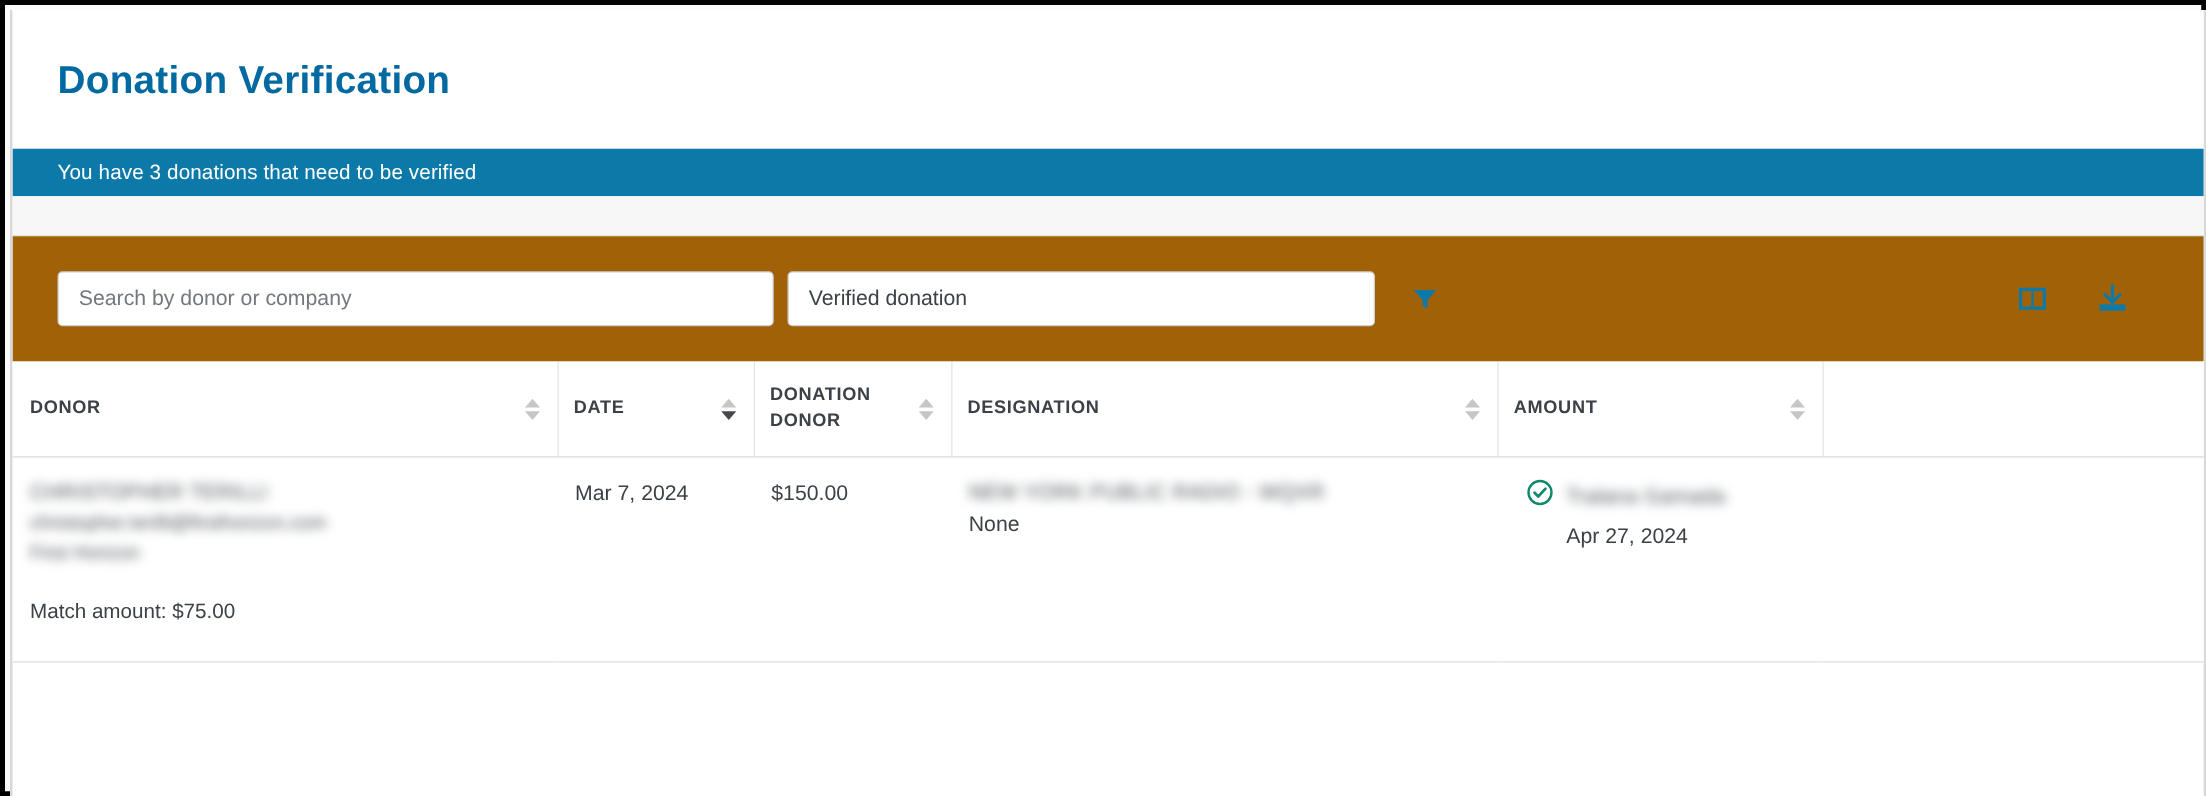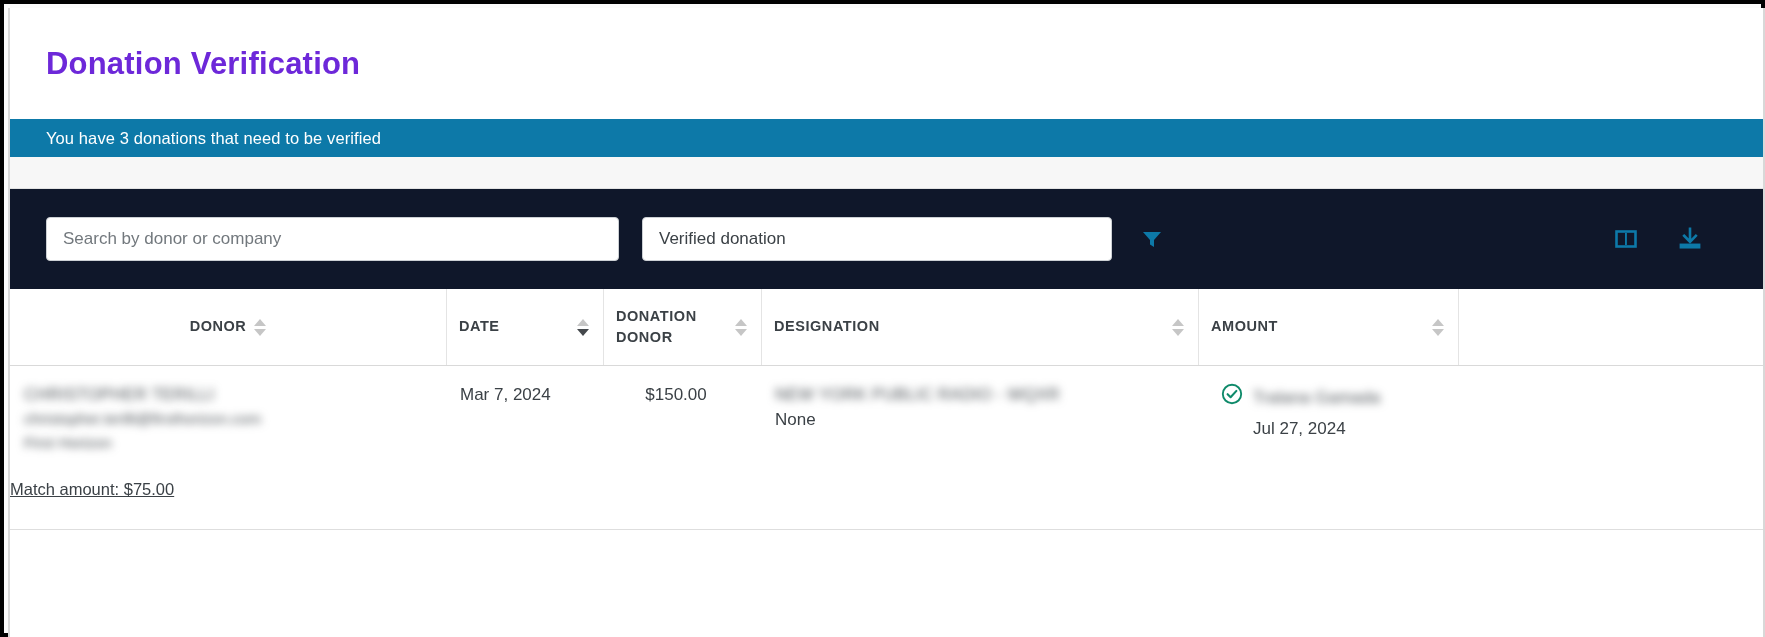--- a/index.html
+++ b/index.html
@@ -50,21 +50,21 @@
     height: 111px;
     background: #ffffff;
     display: flex;
     align-items: center;
     padding-left: 36px;
     box-sizing: border-box;
   }
   .page-title {
     font-size: 31px;
     font-weight: bold;
-    color: #6d28d9;
+    color: #0369a1;
     letter-spacing: 0.2px;
   }
 
   
   .banner {
     height: 38px;
     background: #0d79a8;
     display: flex;
     align-items: center;
     padding-left: 36px;
@@ -80,21 +80,21 @@
   .below-banner {
     height: 31px;
     background: #f7f7f7;
     border-bottom: 1px solid #e2e2e2;
   }
 
   
   .toolbar {
     position: relative;
     height: 100px;
-    background: #0f172a;
+    background: #a16207;
     display: flex;
     align-items: center;
     padding: 0 36px;
     box-sizing: border-box;
     text-align: center;
   }
 
   .field {
     height: 44px;
     border: 1px solid #ccd0d4;
@@ -104,21 +104,21 @@
     align-items: center;
     padding: 0 16px;
     box-sizing: border-box;
     font-size: 17px;
     color: #5a6065;
   }
   .field.search { width: 573px; }
   .field.search .ph { color: #72787d; }
   .field.select {
     width: 470px;
-    margin-left: 23px;
+    margin-left: 11px;
     color: #3b4146;
   }
 
   .funnel-btn {
     margin-left: 23px;
     width: 34px;
     height: 34px;
     display: flex;
     align-items: center;
     justify-content: center;
@@ -156,21 +156,21 @@
   }
   .th-inner {
     display: flex;
     align-items: center;
     justify-content: space-between;
     height: 76px;
     box-sizing: border-box;
     padding: 0 14px 0 12px;
     border-left: 1px solid #e4e4e4;
   }
-  .th-inner.first { border-left: none; padding-left: 14px; justify-content: center; }
+  .th-inner.first { border-left: none; padding-left: 14px; }
 
   .th-label {
     font-size: 14.5px;
     font-weight: bold;
     color: #3b4146;
     letter-spacing: 0.55px;
     line-height: 1.45;
     text-align: left;
   }
 
@@ -197,38 +197,37 @@
     background: #ffffff;
   }
 
   .cell {
     padding: 16px 14px 0 14px;
     box-sizing: border-box;
     font-size: 17px;
     color: #3b4146;
     line-height: 1.52;
   }
-  .cell.right { text-align: center; padding-right: 26px; }
+  .cell.right { text-align: left; padding-right: 26px; }
 
   
   .blur {
     filter: blur(4.2px);
     color: #4a5055;
     user-select: none;
     display: block;
     width: fit-content;
   }
   .blur.name { font-size: 16.5px; letter-spacing: 0.3px; }
   .blur.small { font-size: 15.5px; }
 
   .row-sub {
-    padding: 26px 14px 30px 0;
+    padding: 26px 14px 30px 14px;
     font-size: 16.5px;
     color: #3b4146;
-    text-decoration: underline;
   }
 
   .status-line {
     display: flex;
     align-items: center;
     gap: 9px;
   }
   .status-date {
     margin-top: 2px;
     padding-left: 33px;
@@ -378,21 +377,21 @@
           <div class="cell" style="padding-left:22px;">
             <div class="status-line">
               <span>
                 <svg width="24" height="24" viewBox="0 0 24 24" aria-hidden="true">
                   <circle cx="12" cy="12" r="9.2" fill="none" stroke="#0f8a6a" stroke-width="1.9"></circle>
                   <path d="M7.6 12.2 L10.6 15.2 L16.4 8.9" fill="none" stroke="#0f8a6a" stroke-width="2.1" stroke-linecap="round" stroke-linejoin="round"></path>
                 </svg>
               </span>
               <span class="blur name">Tralana Gamada</span>
             </div>
-            <div class="status-date">Jul 27, 2024</div>
+            <div class="status-date">Apr 27, 2024</div>
           </div>
         </td>
       </tr>
       <tr>
         <td colspan="6">
           <div class="row-sub">Match amount: $75.00</div>
         </td>
       </tr>
       <tr class="row-divider">
         <td colspan="6"></td>

